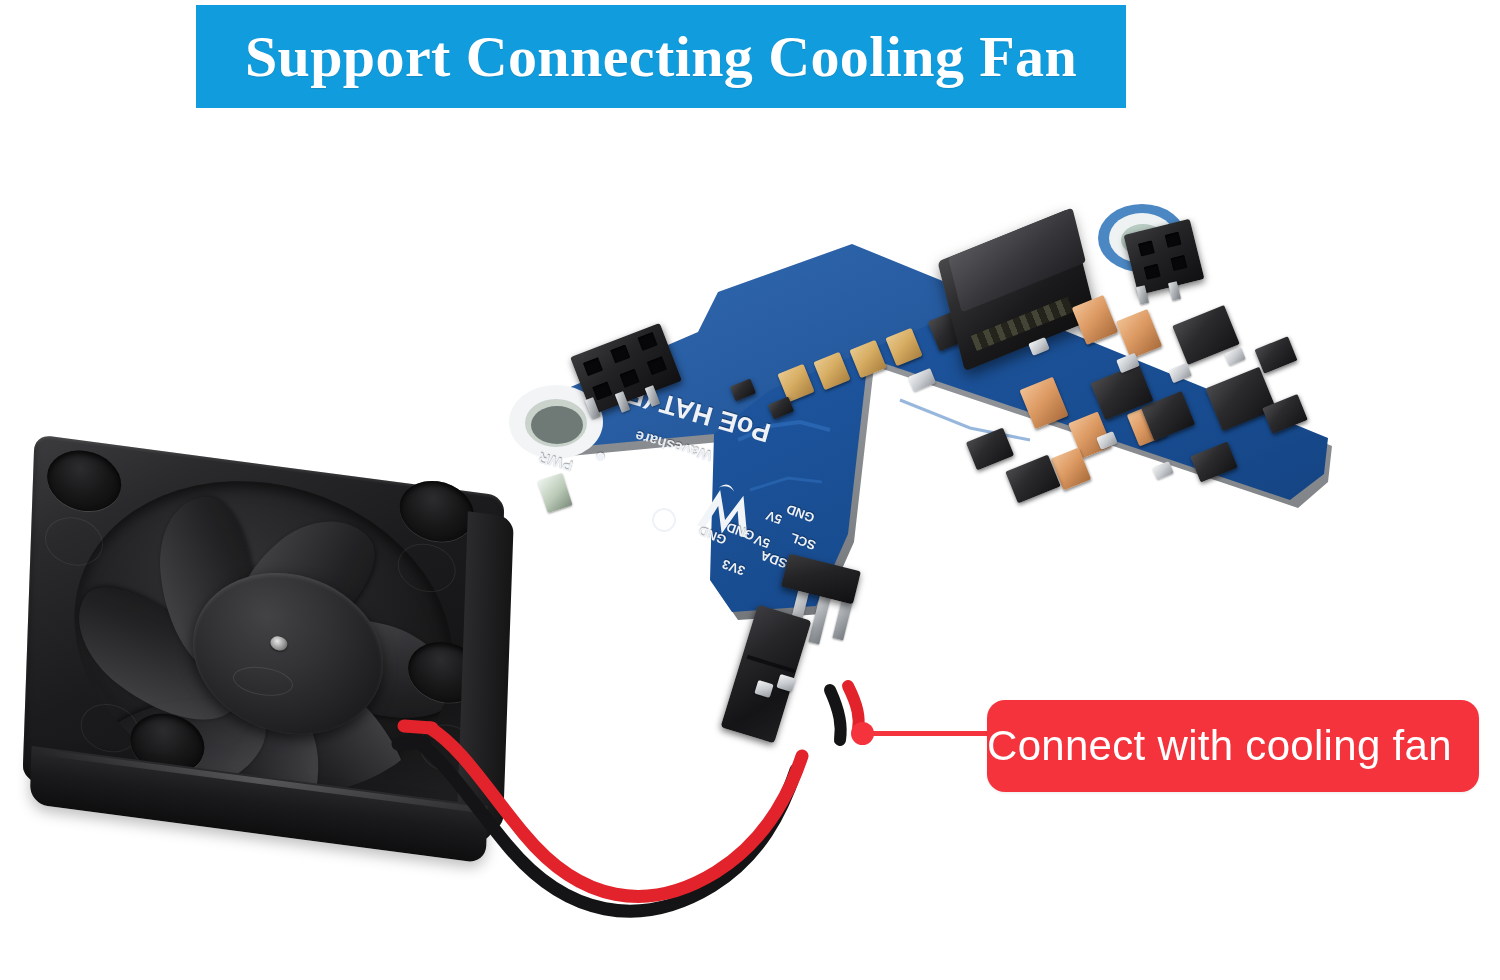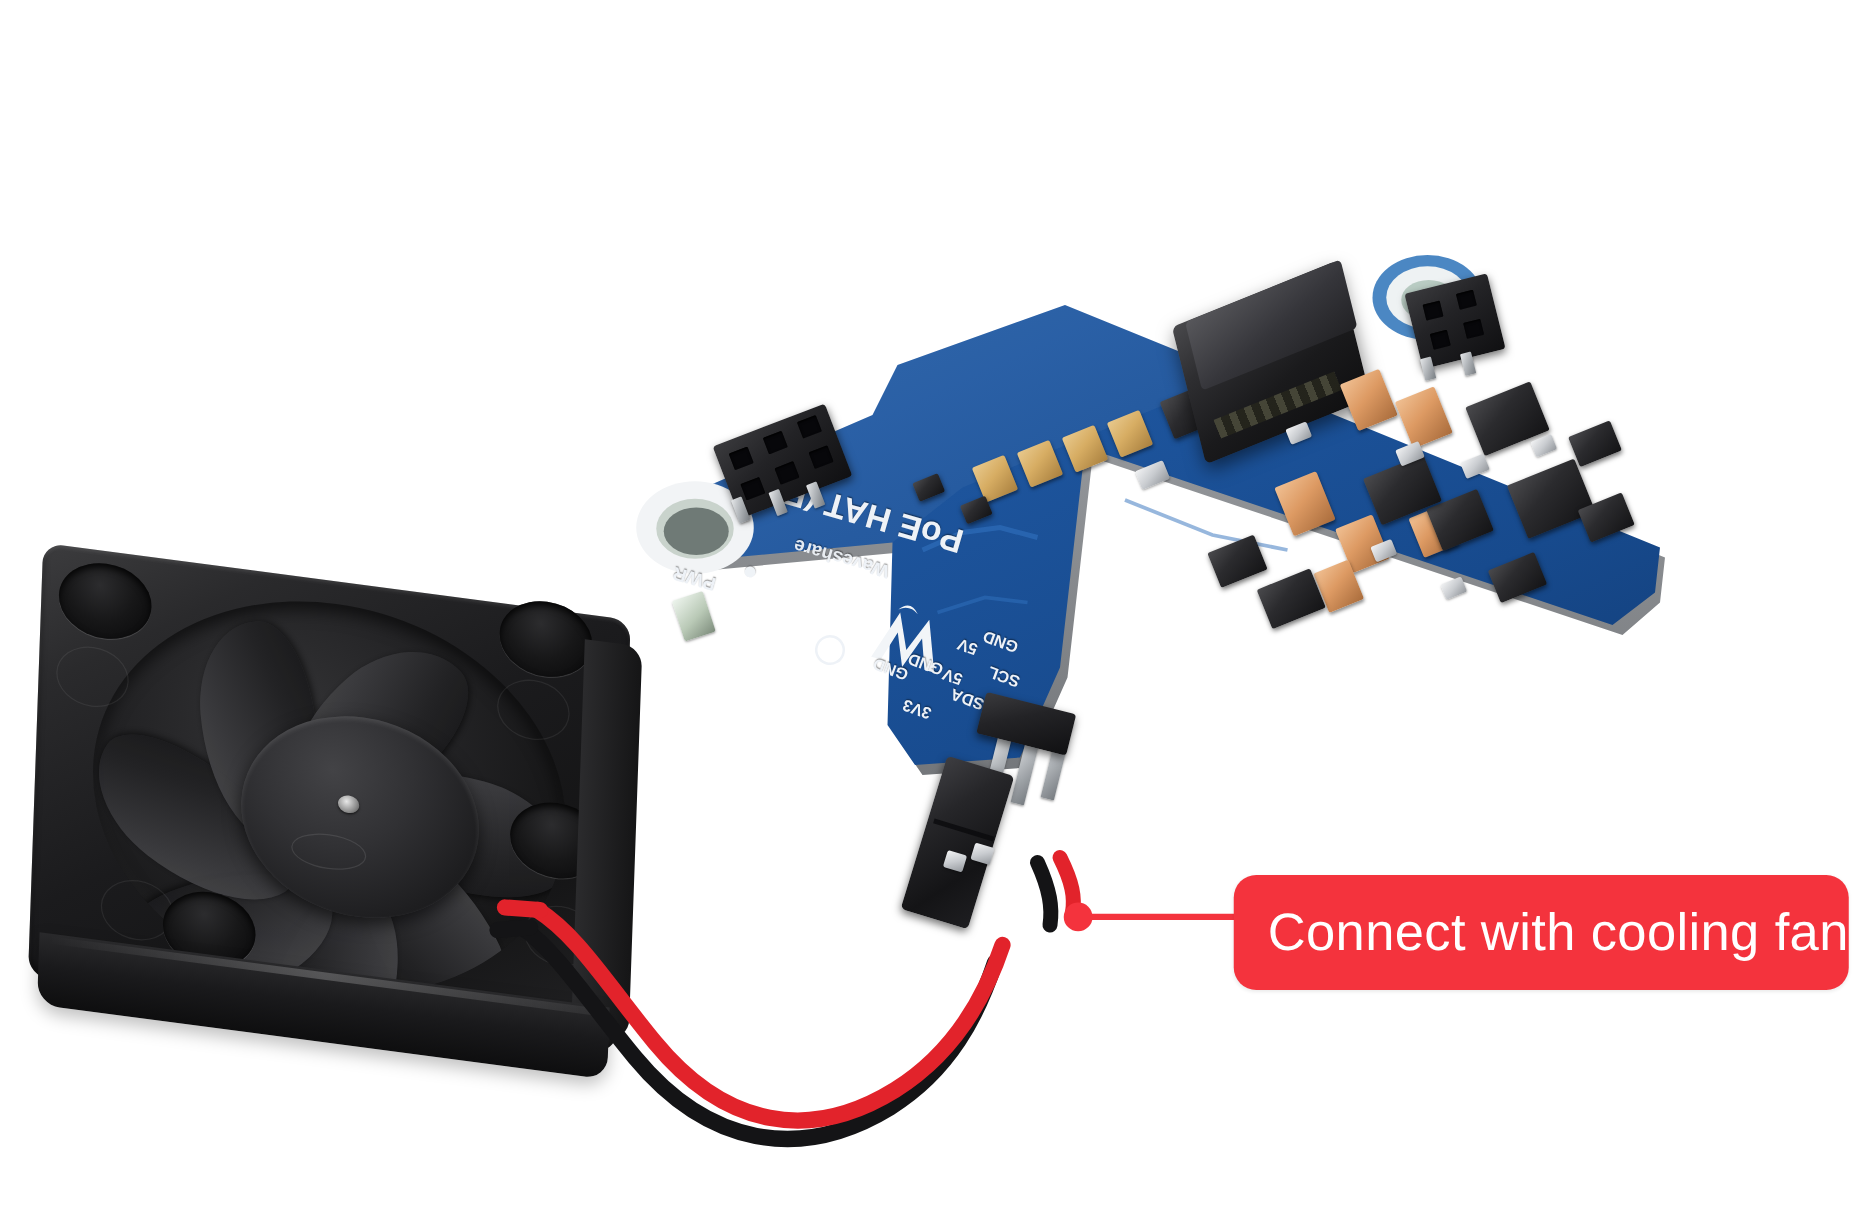--- a/index.html
+++ b/index.html
@@ -15,21 +15,21 @@
   #title-text{
     font-family:"Liberation Serif",serif;font-weight:bold;color:#ffffff;
     font-size:58px;letter-spacing:.4px;white-space:nowrap;line-height:1;
     text-shadow:0 1px 1px rgba(0,0,0,.10);
   }
 
   
   #callout-pill{
     position:absolute;left:987px;top:700px;width:492px;height:92px;
     background:#f4333d;border-radius:18px;
-    display:flex;align-items:center;justify-content:flex-end;
+    display:flex;align-items:center;justify-content:flex-start;
     box-shadow:0 1px 3px rgba(0,0,0,.08);
   }
   #callout-text{color:#fff;font-size:42px;letter-spacing:.3px;white-space:nowrap;}
   #callout-line{position:absolute;left:862px;top:731px;width:128px;height:5px;background:#f4333d;}
   #callout-dot{position:absolute;left:851px;top:722px;width:23px;height:23px;border-radius:50%;background:#f4333d;}
 
   
   #fan{
     position:absolute;left:22px;top:455px;width:492px;height:396px;
   }
@@ -153,20 +153,23 @@
     position:absolute;
     background:linear-gradient(160deg,#49494c 0%,#2e2e31 28%,#1a1a1c 62%,#0f0f10 100%);
     border-radius:5px;box-shadow:0 6px 14px rgba(0,0,0,.5);
   }
 </style>
 </head>
 <body>
 
 <div id="stage">
 
+  <div id="title-banner">
+    <span id="title-text">Support Connecting Cooling Fan</span>
+  </div>
 
   <div id="fan">
     <div class="fan-body">
       <div class="fan-frame"></div>
 
       <div class="fan-bore">
         <div class="blade" style="transform:rotate(8deg)  translate(8px,-46px);"></div>
         <div class="blade" style="transform:rotate(59deg) translate(8px,-46px);"></div>
         <div class="blade" style="transform:rotate(110deg) translate(8px,-46px);"></div>
         <div class="blade" style="transform:rotate(161deg) translate(8px,-46px);"></div>

